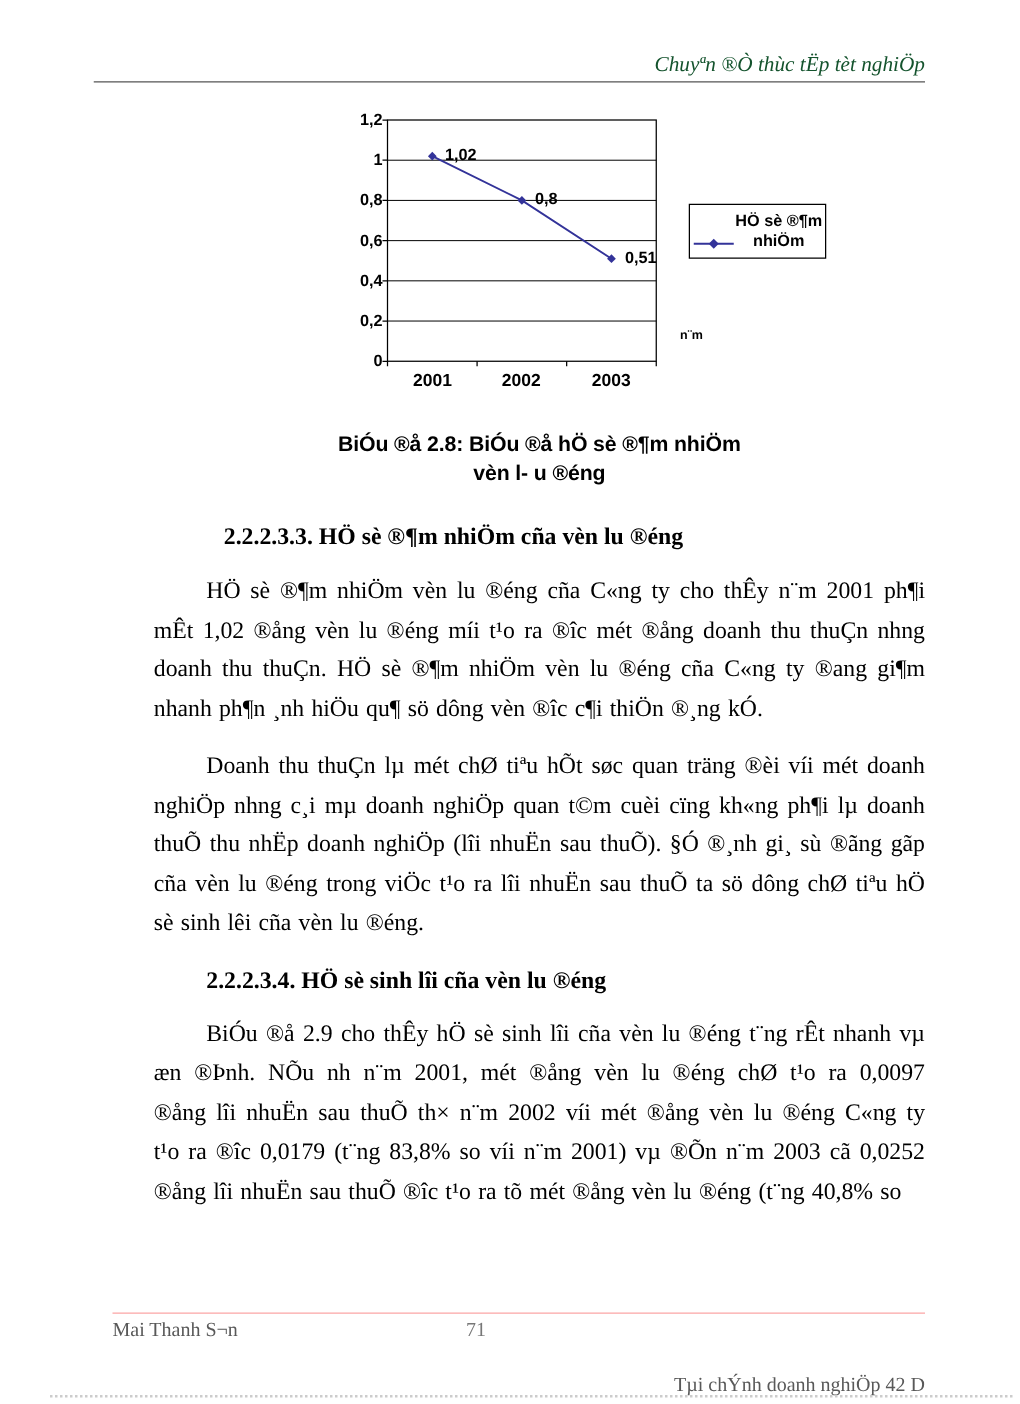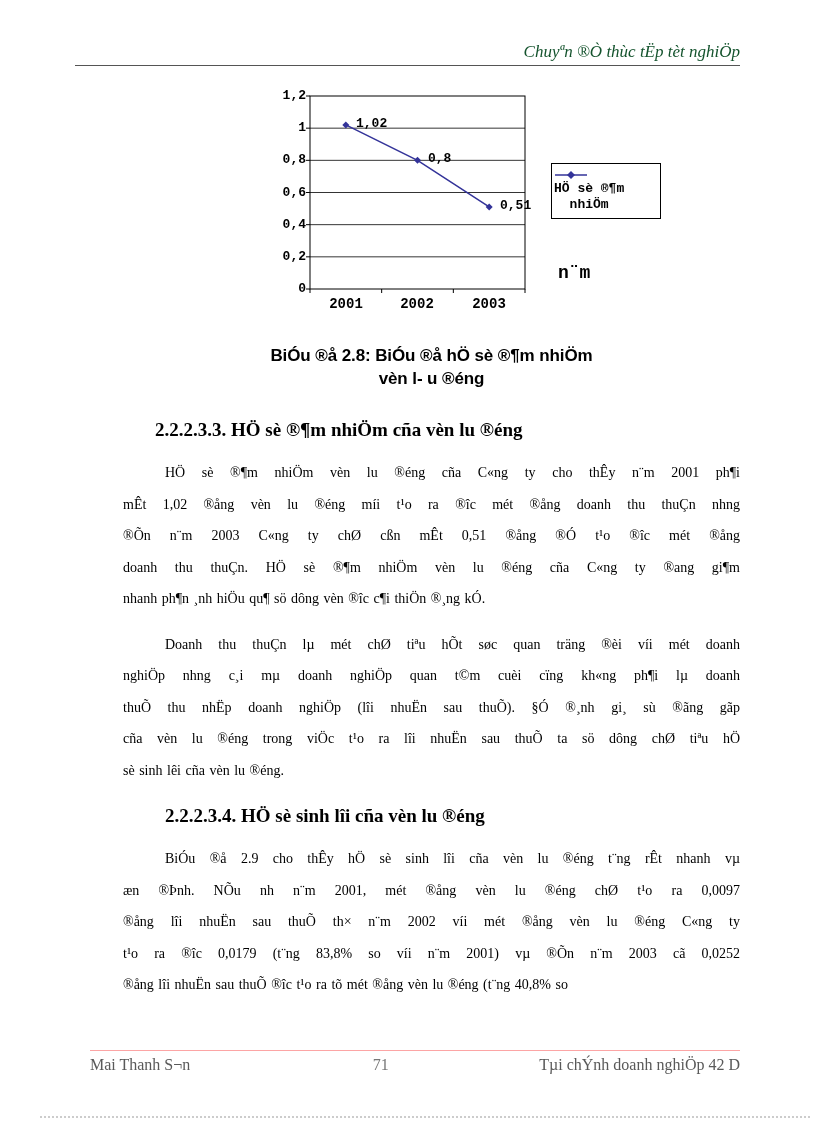--- a/index.html
+++ b/index.html
@@ -7,50 +7,50 @@
         font-family:"Liberation Serif",serif;color:#000;}
   .content{padding:42px 76px 0 123px;}
 
   
   .header{font-style:italic;font-size:17px;color:#14532d;text-align:right;
           padding-bottom:3px;border-bottom:1px solid #555;
           margin-left:-48px;padding-left:48px;}
 
   
   .chart-wrap{position:relative;width:380px;height:237px;margin:25px 0 0 157px;
-              font-family:Liberation Mono, monospace;}
+              font-family:Liberation Sans, sans-serif;}
   .ytick{position:absolute;width:26px;text-align:right;font-weight:bold;font-size:13px;line-height:16px;}
   .xtick{position:absolute;top:205px;width:60px;text-align:center;font-weight:bold;font-size:14px;}
   .ptlabel{position:absolute;font-weight:bold;font-size:13px;}
-  .axis-label{position:absolute;left:278px;top:172px;font-weight:bold;font-size:18px;}
+  .axis-label{position:absolute;left:264px;top:172px;font-weight:bold;font-size:10px;}
   .legend{position:absolute;left:271px;top:72px;width:104px;border:1px solid #000;
-          padding:5px 2px;display:flex;align-items:flex-start;background:#fff;
-          font-weight:bold;font-size:13px;line-height:16px;flex-direction:column;}
+          padding:5px 2px;display:flex;align-items:flex-end;background:#fff;
+          font-weight:bold;font-size:13px;line-height:16px;}
   .legend-marker{width:34px;flex:none;}
   .legend-text{flex:1;text-align:center;}
 
   
   .caption{margin-top:16px;text-align:center;font-family:"Liberation Sans",sans-serif;
            font-weight:bold;font-size:17px;line-height:23px;letter-spacing:-0.1px;}
 
   
   .heading{font-weight:bold;font-size:19px;line-height:27px;}
-  .heading.h1{margin:26px 0 0 32px;}
+  .heading.h1{margin:26px 0 0 56px;}
   .heading.h2{margin:16px 0 0 42px;}
-  .para{margin-top:14px;font-size:14px;line-height:31.5px;}
+  .para{margin-top:14px;font-size:19px;line-height:31.5px;}
   .pline{text-align:justify;text-align-last:justify;word-spacing:1px;}
   .pline.first{text-indent:42px;}
   .pline.last{text-align-last:left;}
 
   
   .footer{position:absolute;left:90px;right:76px;top:1050px;border-top:1px solid #fca5a5;
           padding-top:5px;display:flex;color:#595959;font-size:16px;}
   .footer .fl{flex:1.2;text-align:left;}
   .footer .fc{flex:1;text-align:center;color:#777;}
-  .footer .fr{flex:1.6;text-align:right;}
+  .footer .fr{flex:1.6;text-align:right;margin-top:44px;}
 
   .bottom-rule{position:absolute;left:40px;right:6px;top:1116px;border-top:2px dotted #ccc;}
 </style>
 </head>
 <body>
 
 <div class="page">
   <div class="content">
 
     <div class="header">Chuyªn ®Ò thùc tËp tèt nghiÖp</div>
@@ -113,21 +113,20 @@
 
     <div class="caption">
       <div>BiÓu ®å 2.8: BiÓu ®å hÖ sè ®¶m nhiÖm</div>
       <div>vèn l- u ®éng</div>
     </div>
 
     <div class="heading h1">2.2.2.3.3. HÖ sè ®¶m nhiÖm cña vèn lu ®éng</div>
     <div class="para">
         <div class="pline first">HÖ sè ®¶m nhiÖm vèn lu ®éng cña C«ng ty cho thÊy n¨m 2001 ph¶i</div>
         <div class="pline">mÊt 1,02 ®ång vèn lu ®éng míi t¹o ra ®îc mét ®ång doanh thu thuÇn nhng</div>
-        <div class="pline">®Õn n¨m 2003 C«ng ty chØ cßn mÊt 0,51 ®ång ®Ó t¹o ®îc mét ®ång</div>
         <div class="pline">doanh thu thuÇn. HÖ sè ®¶m nhiÖm vèn lu ®éng cña C«ng ty ®ang gi¶m</div>
         <div class="pline last">nhanh ph¶n ¸nh hiÖu qu¶ sö dông vèn ®îc c¶i thiÖn ®¸ng kÓ.</div>
       </div>
     <div class="para">
         <div class="pline first">Doanh thu thuÇn lµ mét chØ tiªu hÕt søc quan träng ®èi víi mét doanh</div>
         <div class="pline">nghiÖp nhng c¸i mµ doanh nghiÖp quan t©m cuèi cïng kh«ng ph¶i lµ doanh</div>
         <div class="pline">thuÕ thu nhËp doanh nghiÖp (lîi nhuËn sau thuÕ). §Ó ®¸nh gi¸ sù ®ãng gãp</div>
         <div class="pline">cña vèn lu ®éng trong viÖc t¹o ra lîi nhuËn sau thuÕ ta sö dông chØ tiªu hÖ</div>
         <div class="pline last">sè sinh lêi cña vèn lu ®éng.</div>
       </div>

